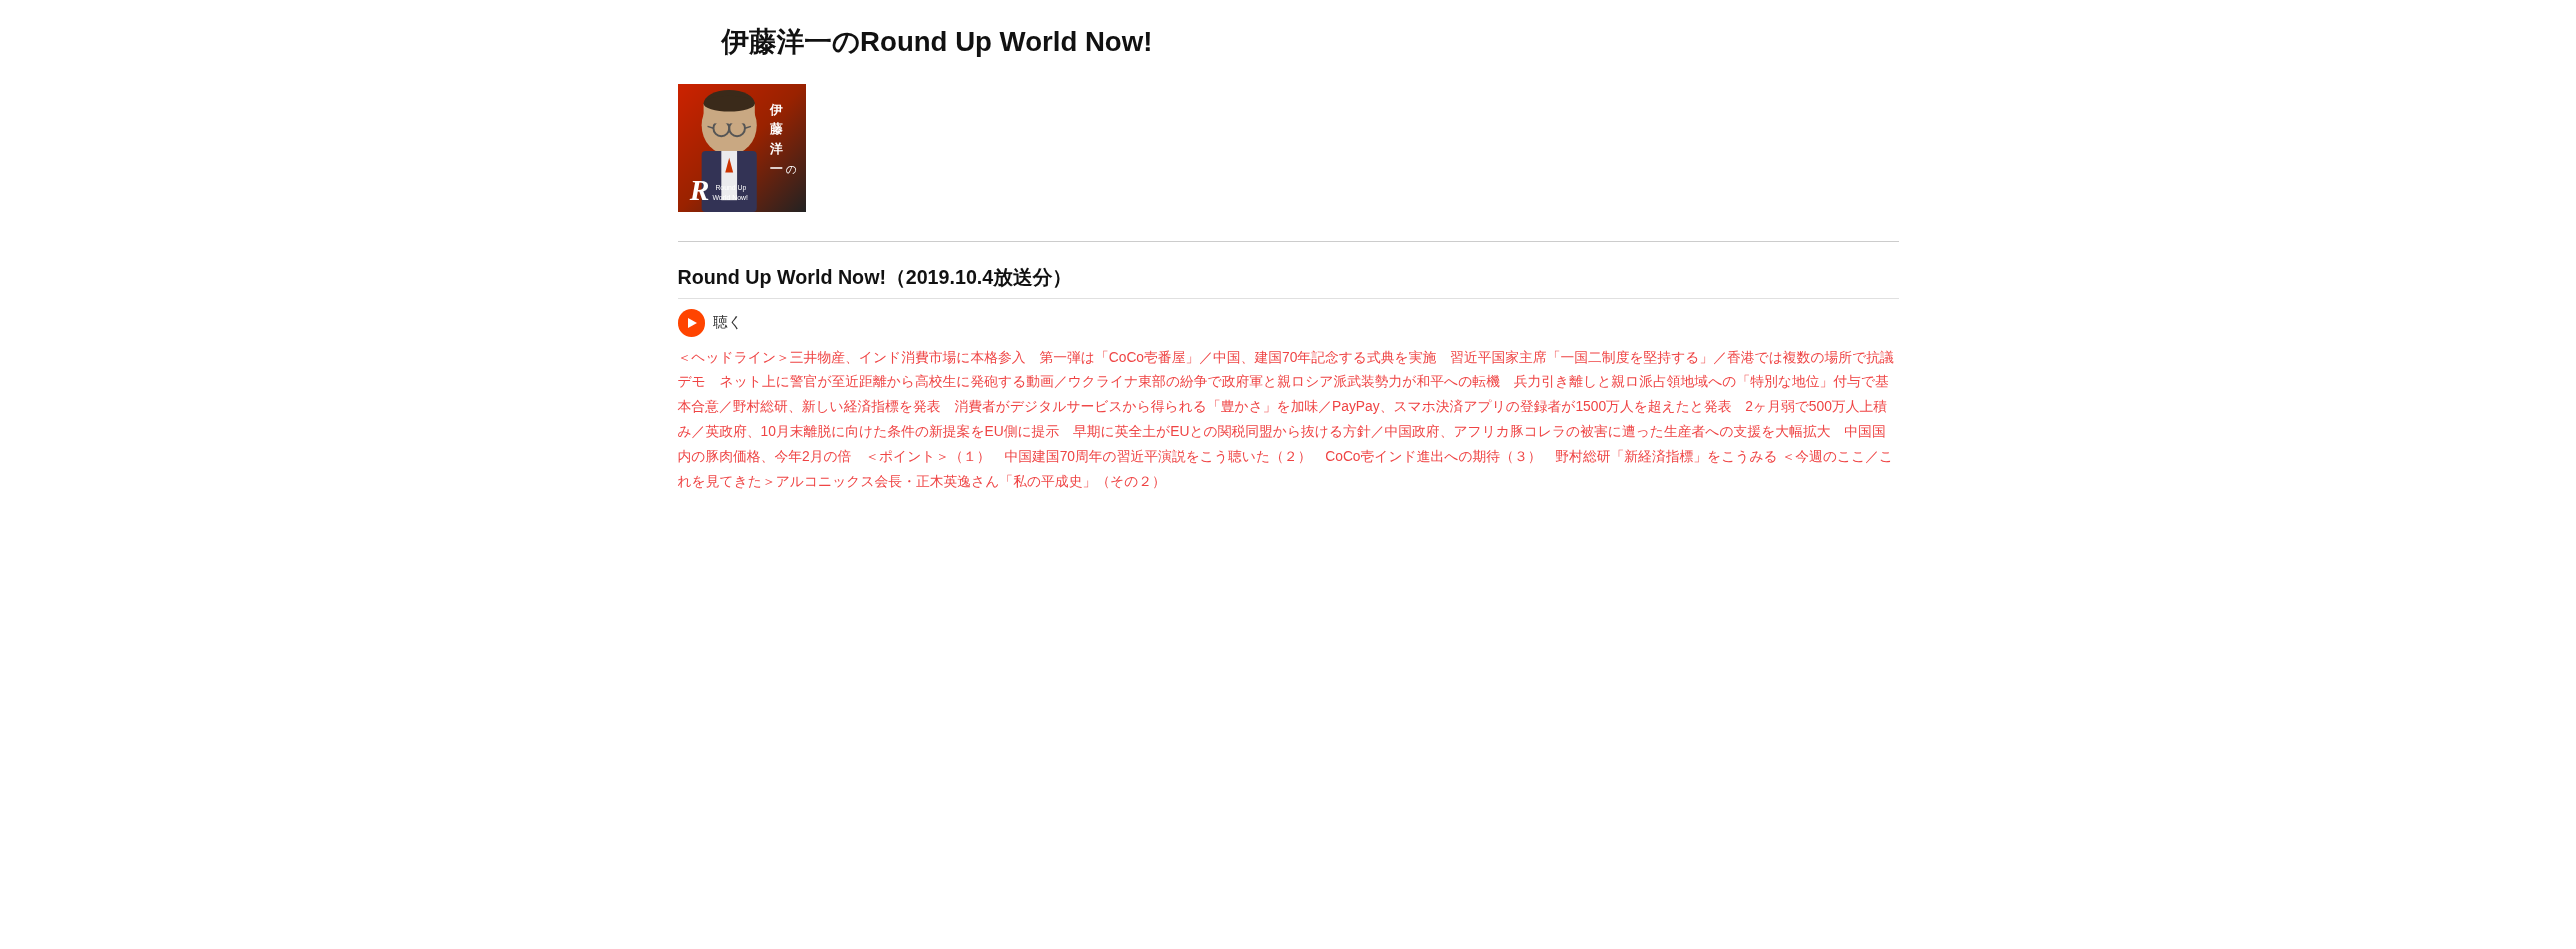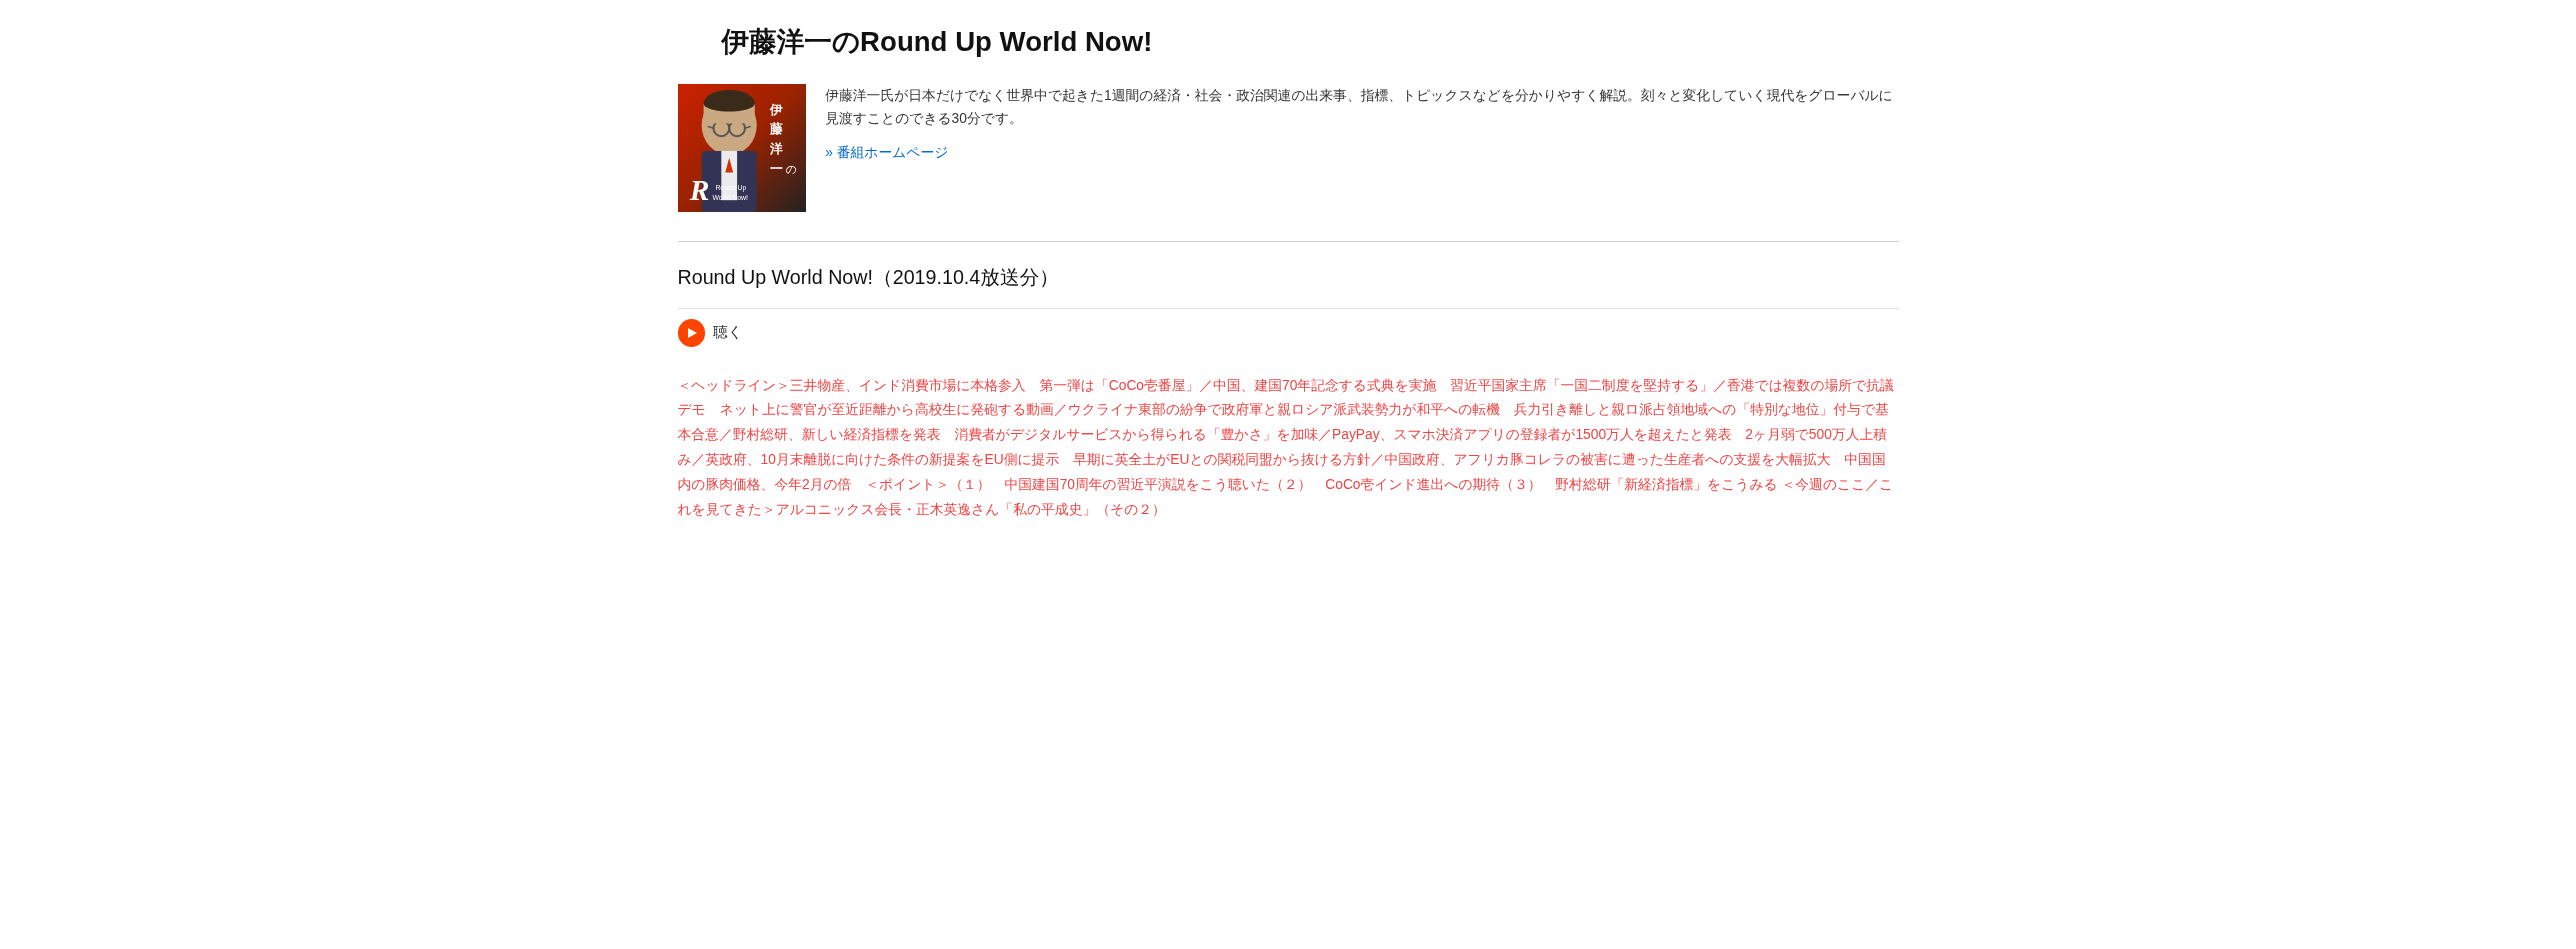--- a/index.html
+++ b/index.html
@@ -94,38 +94,38 @@
       color: #0066cc;
     }
 
     .episode-section {
       border-top: 1px solid #cccccc;
       padding-top: 19.7px;
     }
 
     .episode-title {
       font-size: 19.7px;
-      font-weight: normal;
+      font-weight: bold;
       color: #111111;
       margin-bottom: 9.8px;
-      padding-bottom: 15px;
+      padding-bottom: 5px;
       border-bottom: 1px solid #e0e0e0;
     }
 
     .episode-date {
       font-size: 12.8px;
       color: #666666;
       margin-bottom: 13.8px;
     }
 
     .listen-button-container {
       display: flex;
       align-items: center;
       gap: 7.9px;
-      margin-bottom: 27px;
+      margin-bottom: 9px;
       font-family: Liberation Serif, serif;
     }
 
     .play-icon {
       width: 27.6px;
       height: 27.6px;
       background-color: #ff4400;
       border-radius: 50%;
       display: flex;
       align-items: center;
@@ -202,24 +202,20 @@
           <text x="115" y="90" fill="#ffffff" font-size="11" font-family="Meiryo, sans-serif" text-anchor="middle">の</text>
 
           <text x="12" y="118" fill="#ffffff" font-size="30" font-weight="bold" font-style="italic" font-family="Georgia, serif">R</text>
 
           <text x="38" y="108" fill="#ffffff" font-size="7" font-family="Arial, sans-serif">Round Up</text>
           <text x="35" y="118" fill="#ffffff" font-size="7" font-family="Arial, sans-serif">World Now!</text>
         </svg>
       </div>
     </div>
 
-    <div class="program-description">
-      <p>伊藤洋一氏が日本だけでなく世界中で起きた1週間の経済・社会・政治関連の出来事、指標、トピックスなどを分かりやすく解説。刻々と変化していく現代をグローバルに見渡すことのできる30分です。</p>
-      <a href="#" class="homepage-link">番組ホームページ</a>
-    </div>
 
   </div>
 
   <div class="episode-section">
 
     <h2 class="episode-title">Round Up World Now!（2019.10.4放送分）</h2>
 
 
     <div class="listen-button-container">
       <div class="play-icon"></div>

